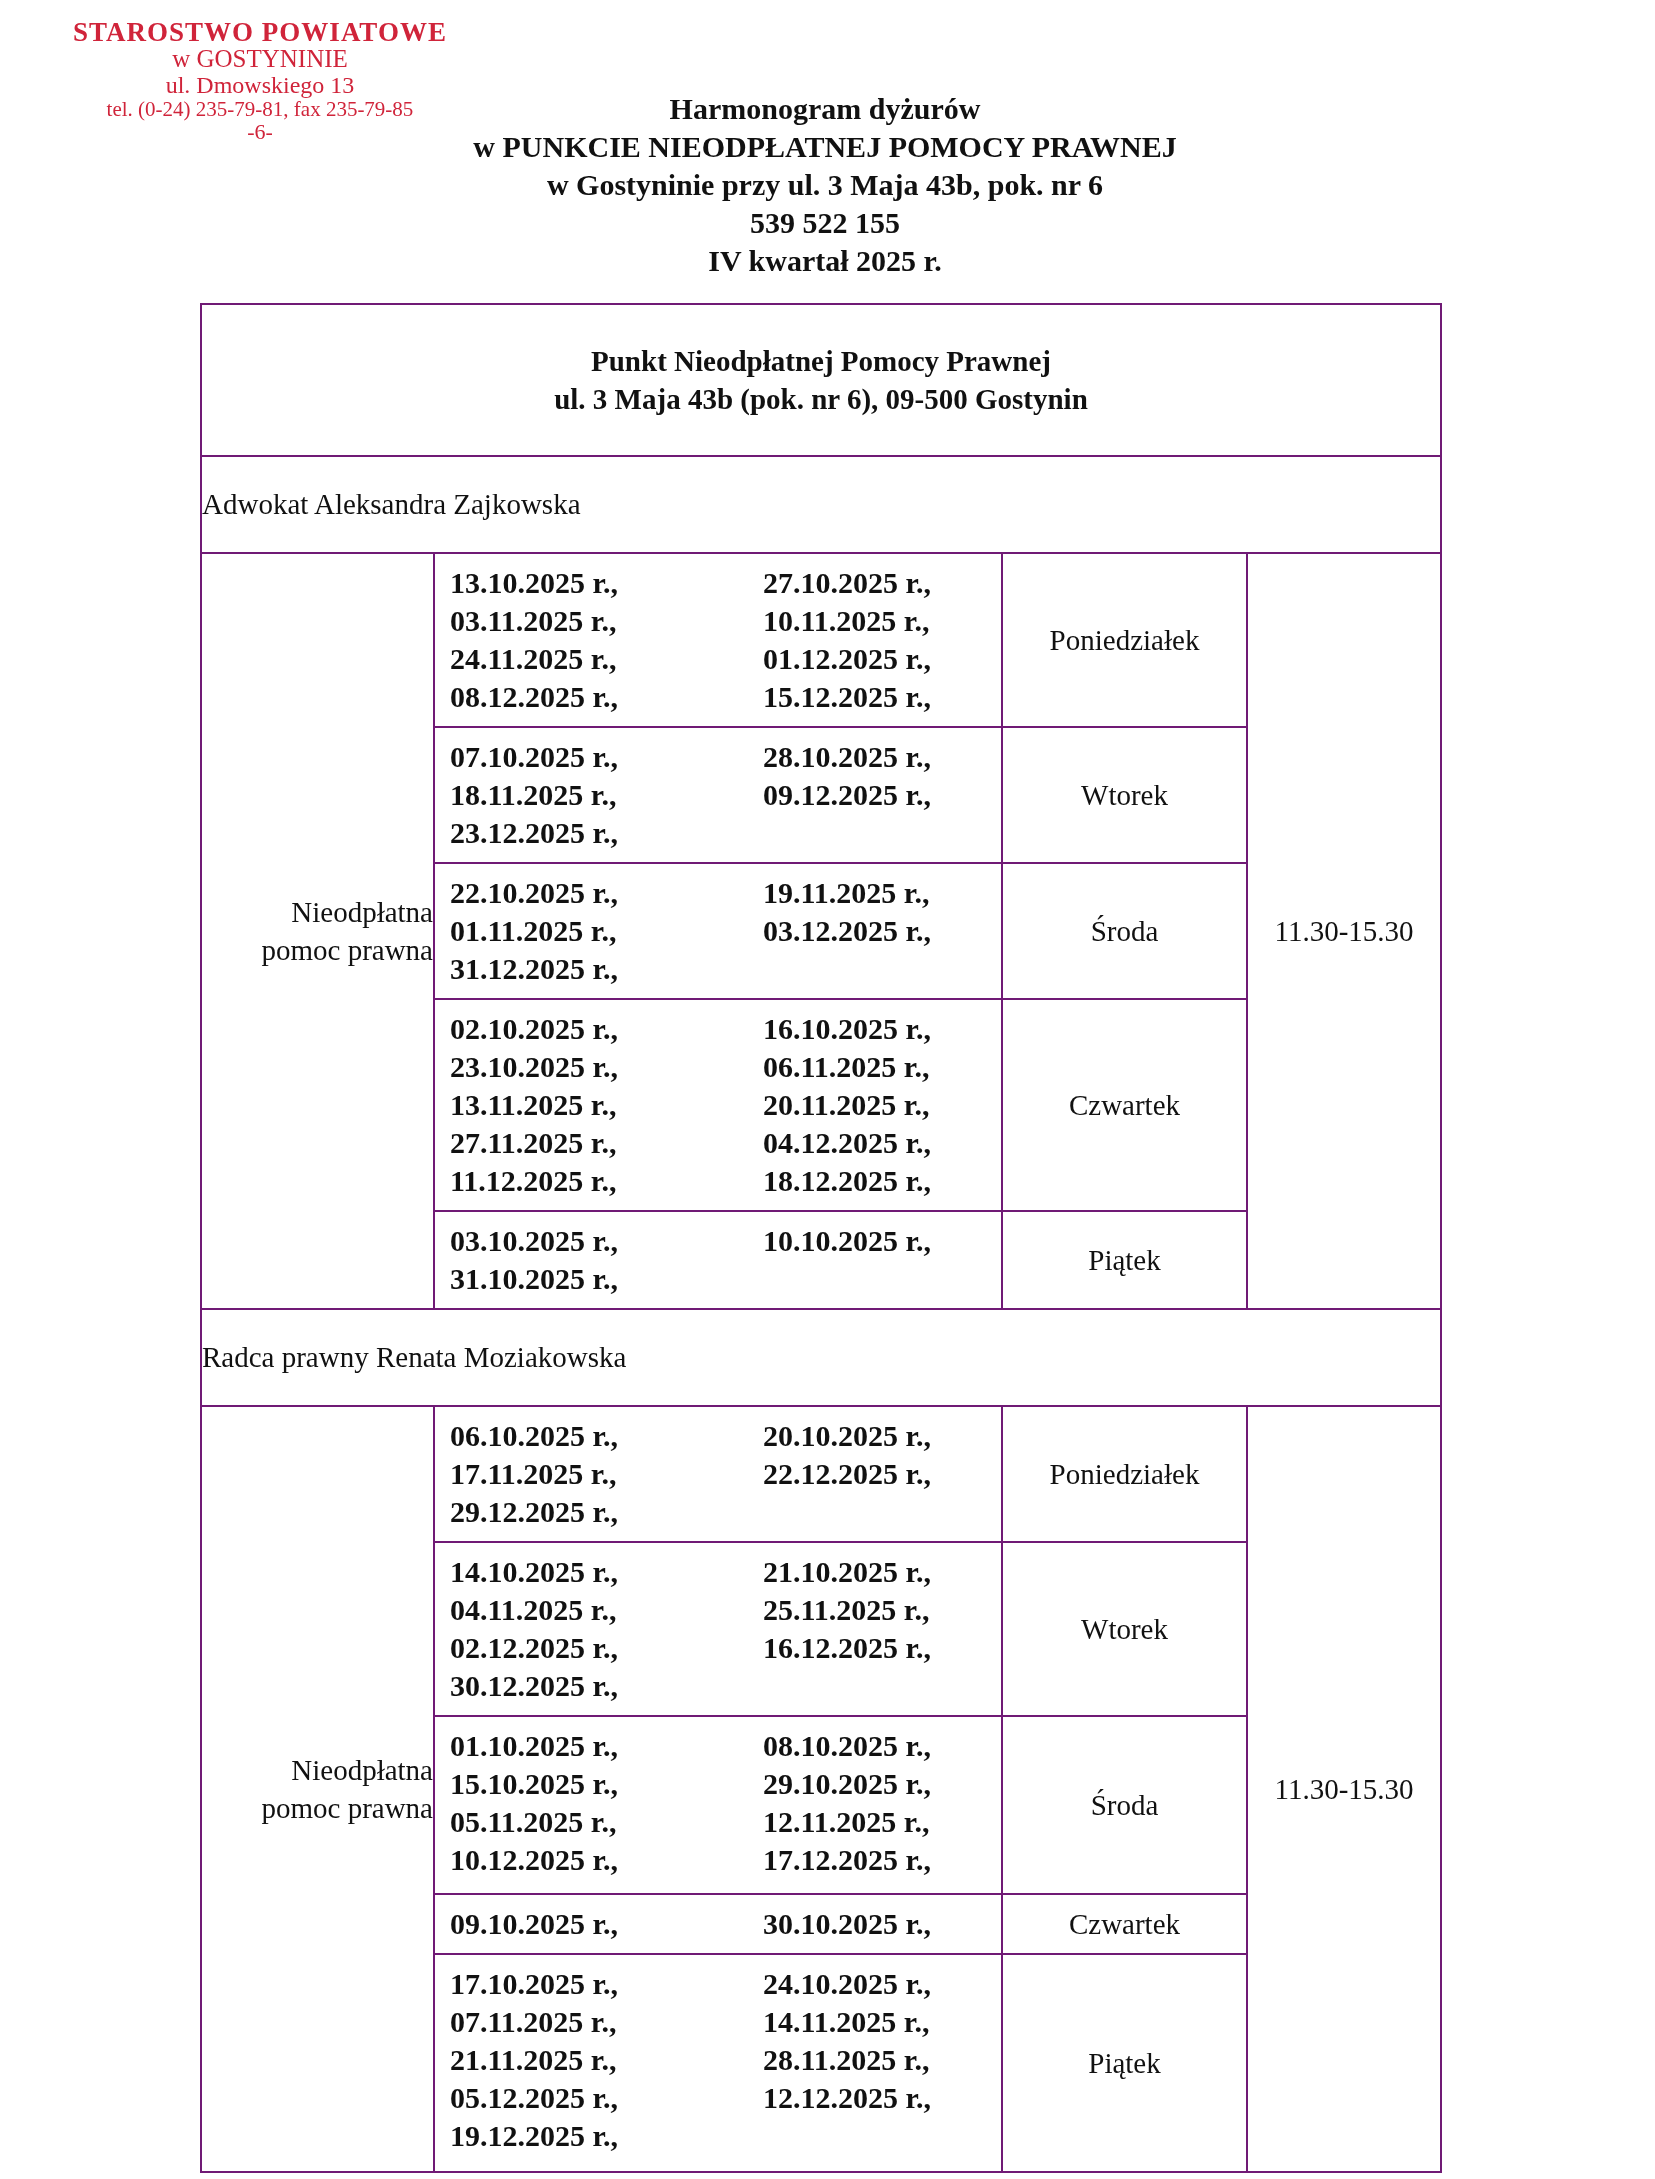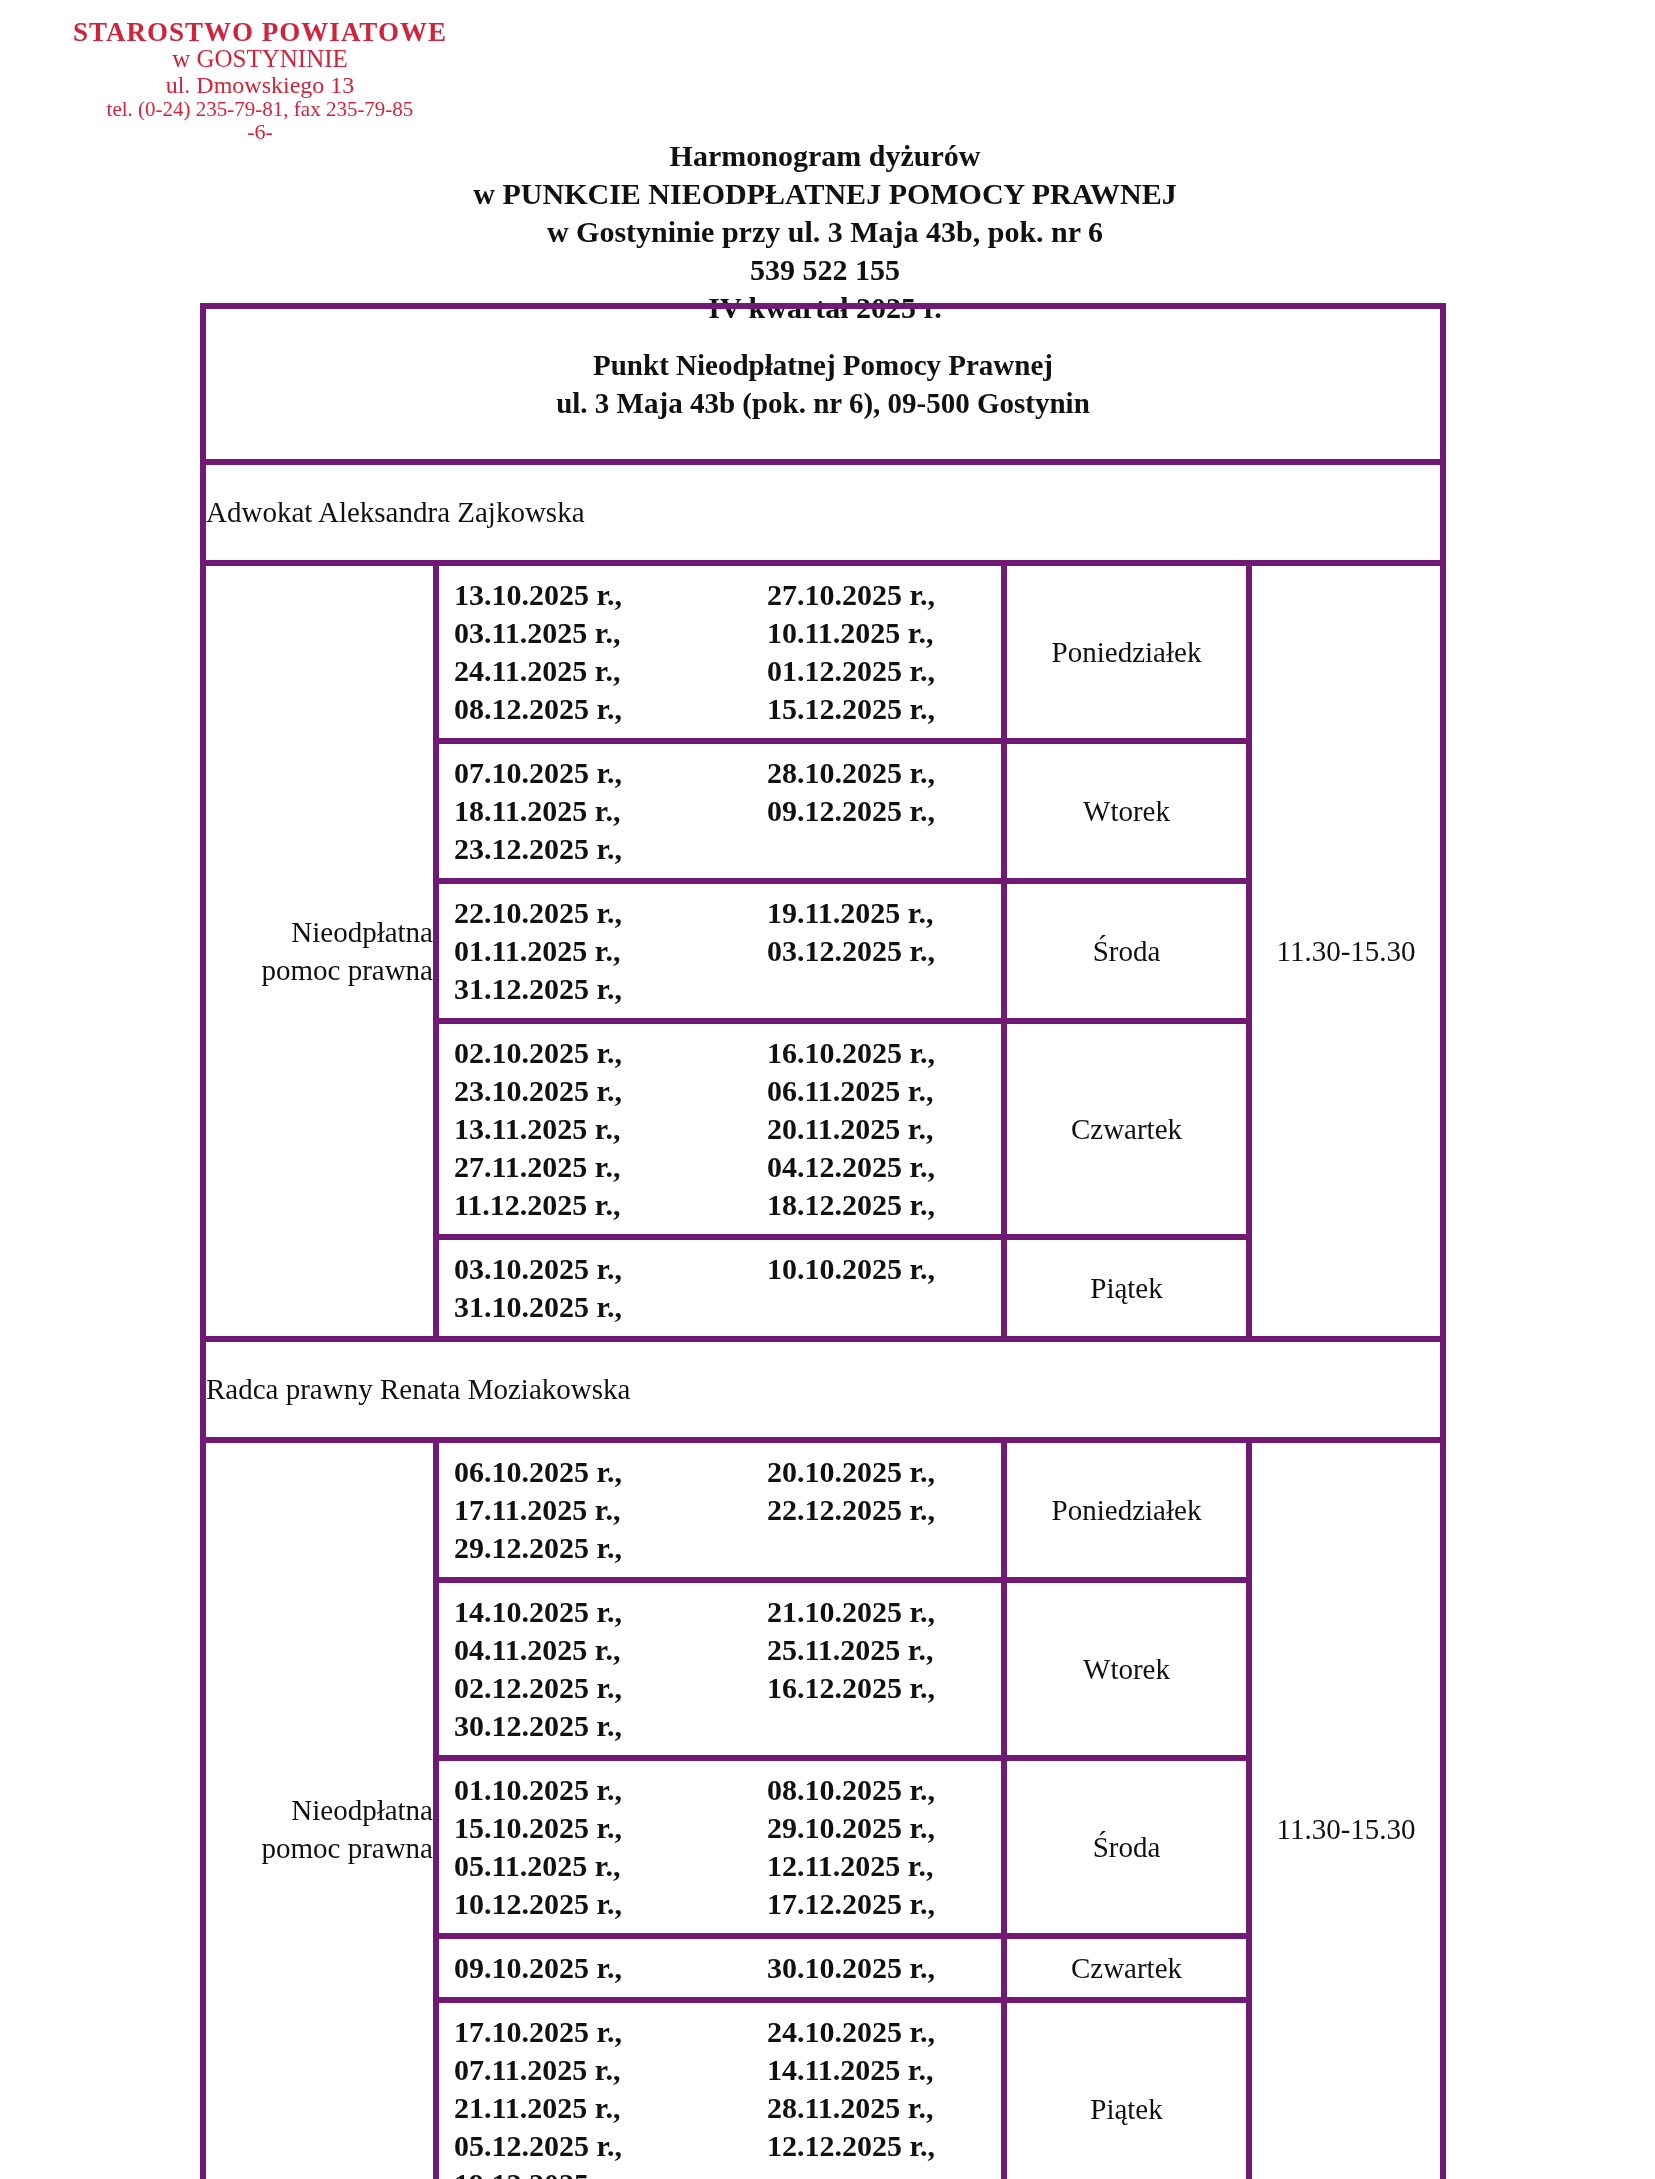--- a/index.html
+++ b/index.html
@@ -6,24 +6,24 @@
   body { width: 1655px; height: 2179px; position: relative; overflow: hidden;
          font-family: "Liberation Serif", "DejaVu Serif", serif; color: #111; }
   .stamp { position: absolute; left: 60px; top: 18px; width: 400px; text-align: center;
            color: #d0243a; font-family: "Liberation Serif", serif; line-height: 1.05; }
   .stamp .l1 { font-size: 27px; font-weight: bold; letter-spacing: 1px; }
   .stamp .l2 { font-size: 25px; }
   .stamp .l3 { font-size: 24px; }
   .stamp .l4 { font-size: 21px; }
   .stamp .l5 { font-size: 22px; }
   .heading { position: absolute; left: 420px; top: 90px; width: 810px; text-align: center;
-             font-weight: bold; font-size: 30px; line-height: 38px; margin-top: 47px; }
+             font-weight: bold; font-size: 30px; line-height: 38px; }
   table.sched { position: absolute; left: 200px; top: 303px; width: 1240px;
                 border-collapse: collapse; table-layout: fixed; }
-  table.sched td { border: 6px solid #701a75; padding: 0; vertical-align: middle; }
+  table.sched td { border: 2px solid #701a75; padding: 0; vertical-align: middle; }
   .hdr { text-align: center; font-weight: bold; font-size: 29px; line-height: 38px; height: 150px; }
   .lawyer { text-align: left; font-size: 29px; height: 95px; }
   .svc { text-align: right; font-size: 29px; line-height: 38px; }
   .dates { padding: 10px 0 10px 15px !important; vertical-align: top !important; }
   .dates-grid { display: grid; grid-template-columns: 313px 1fr; row-gap: 0; }
   .date { font-weight: bold; font-size: 30px; line-height: 38px; }
   .day { text-align: center; font-size: 29px; margin-left: 48px; }
   .time { text-align: center; font-size: 29px; border-radius: 15px; }
 </style>
 </head>

